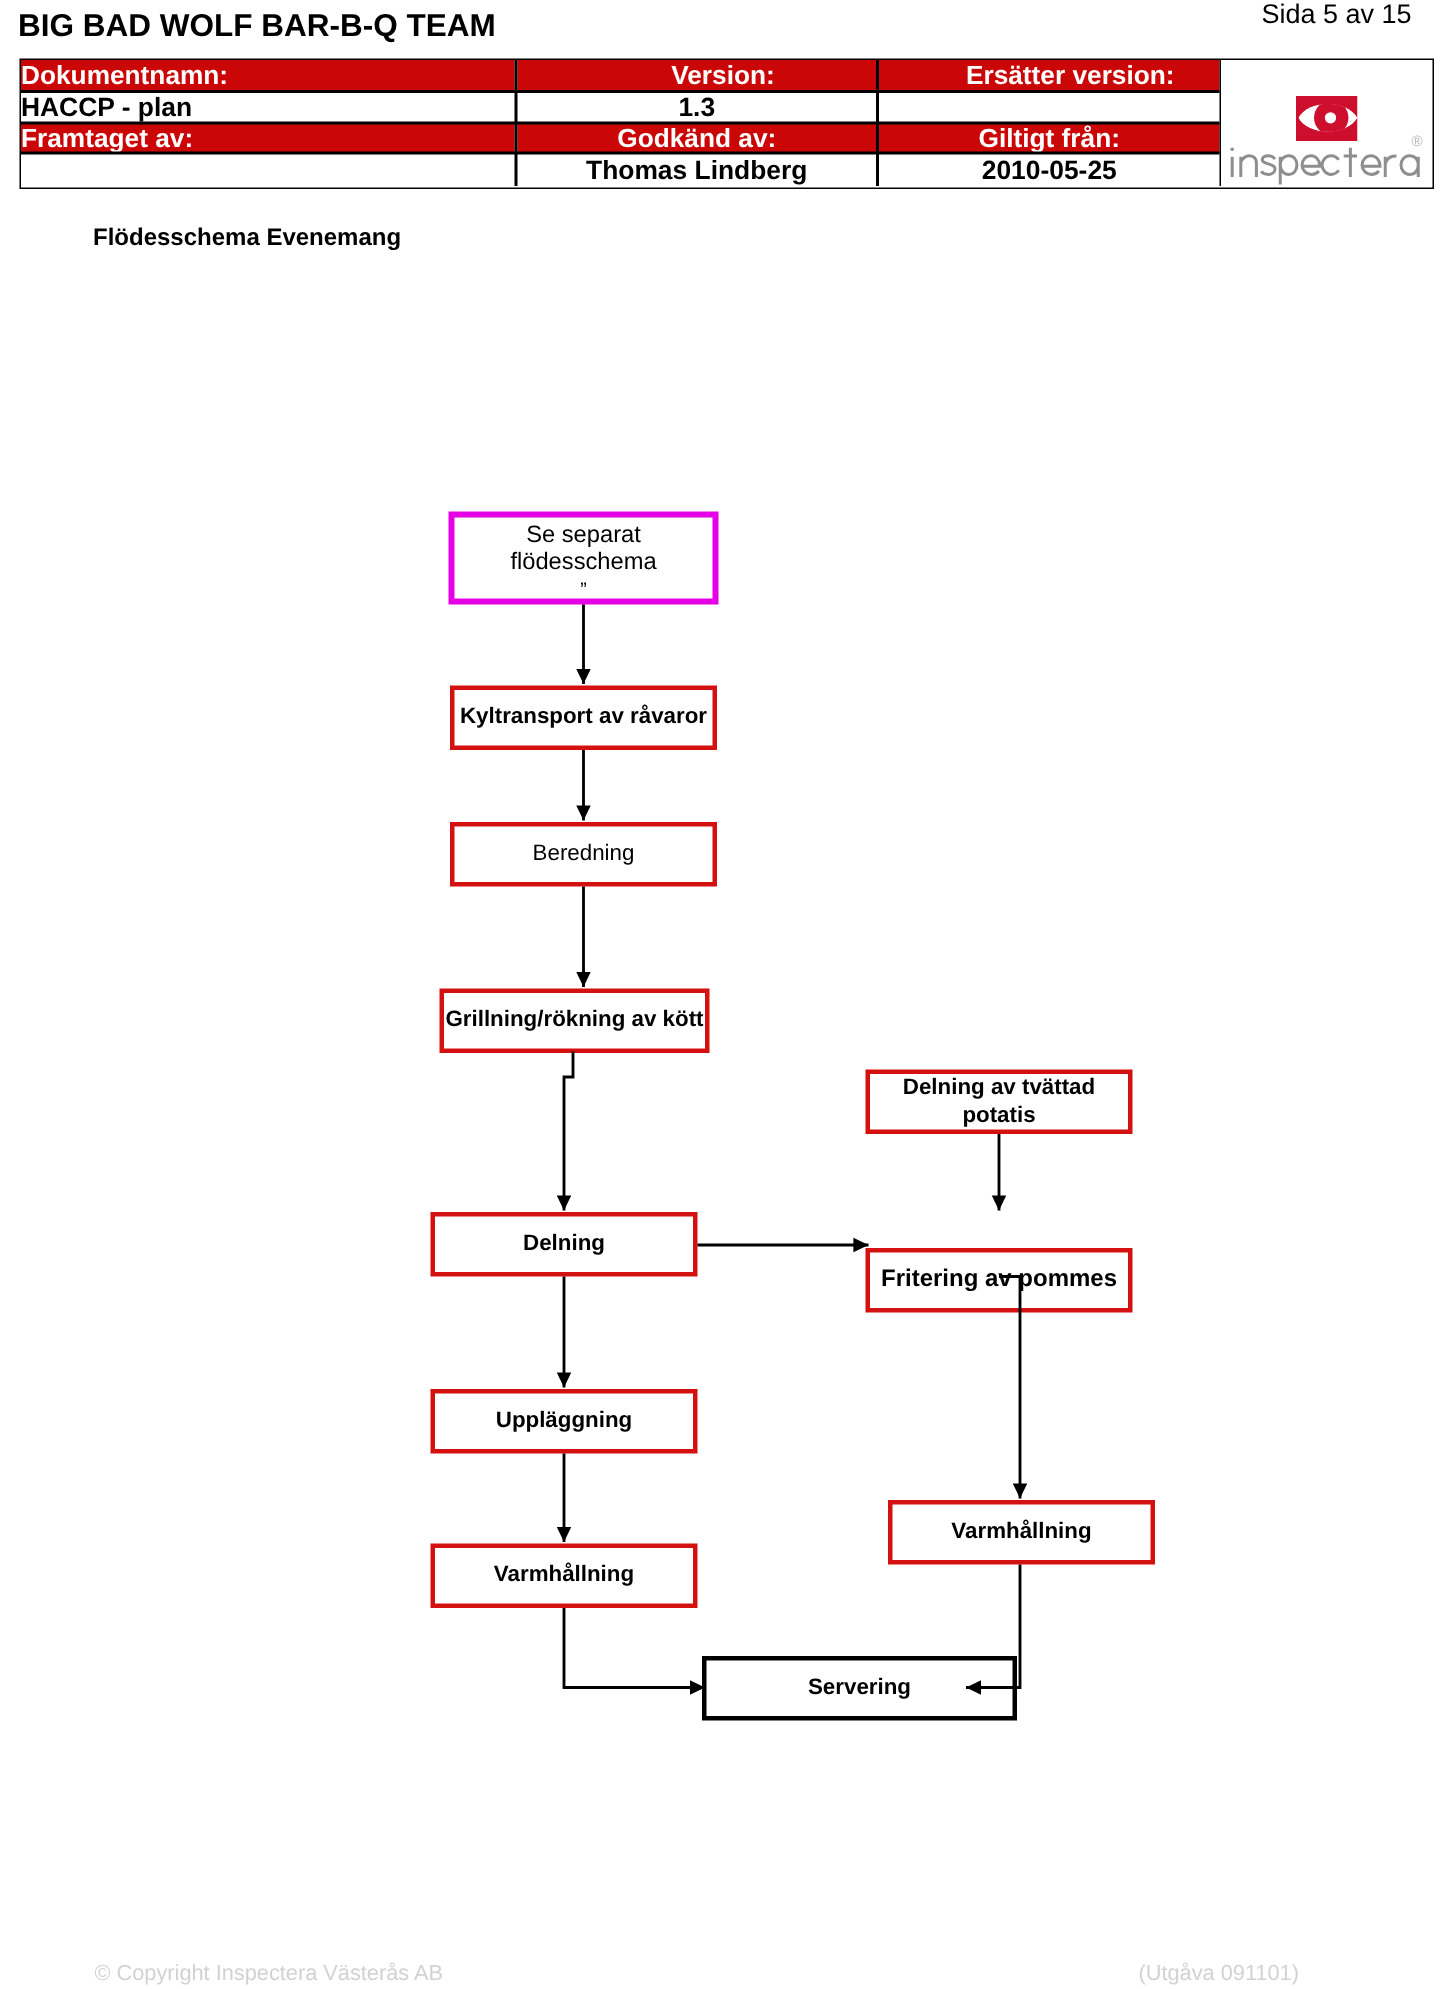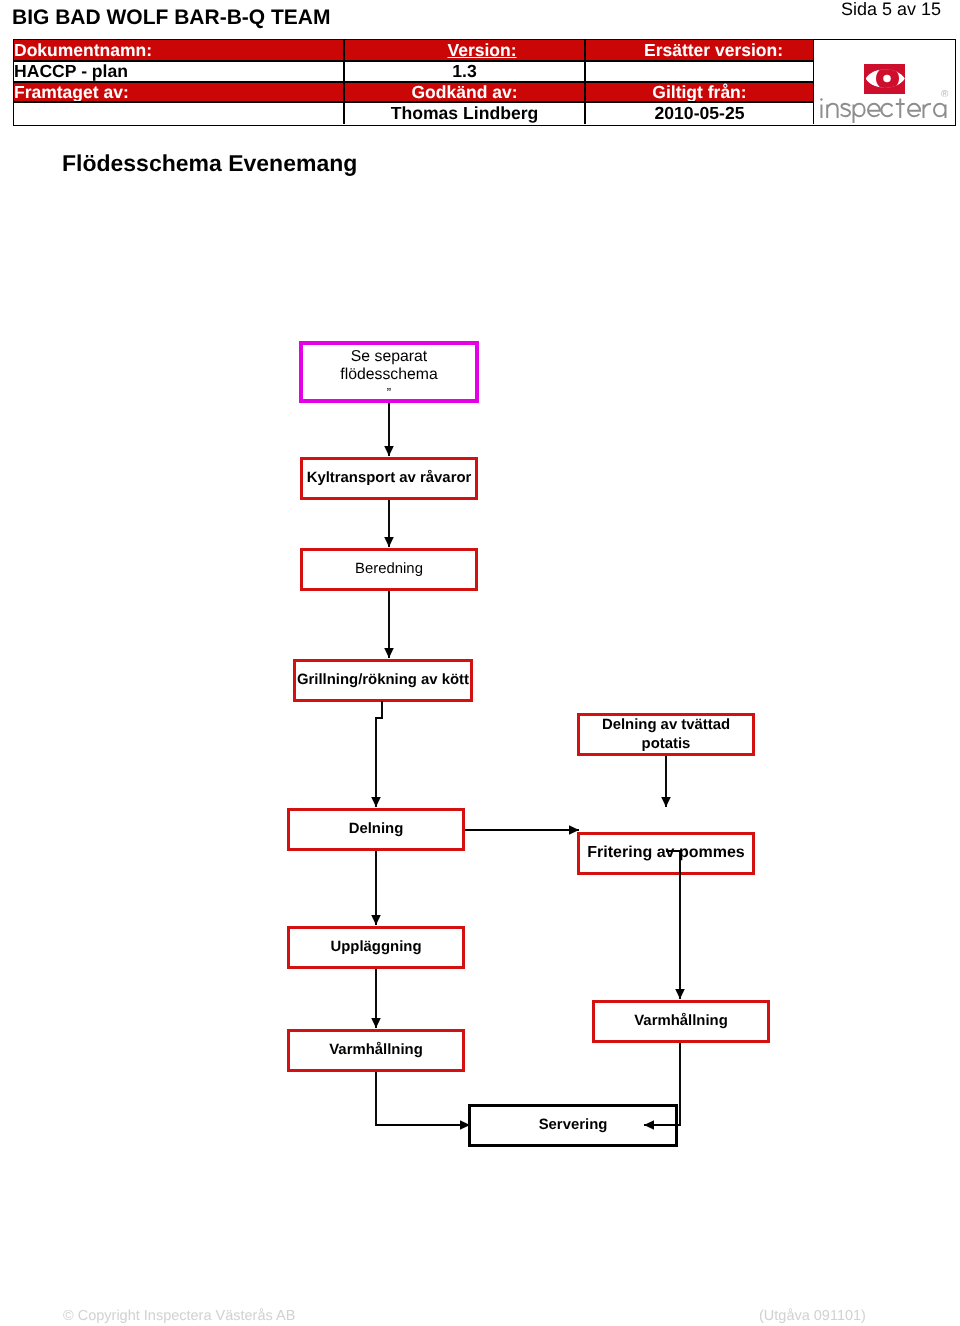--- a/index.html
+++ b/index.html
@@ -16,38 +16,38 @@
   .cell.val{background:#fff;color:#000;font-weight:bold;font-size:17.6px;}
   .cell.left{justify-content:flex-start;padding-left:0px;}
   .vline{position:absolute;width:1.5px;background:#000;}
   .hline{position:absolute;height:1.5px;background:#000;}
 
   .logo-cell{position:absolute;background:#fff;}
   .logo-eye{position:absolute;}
   .logo-wordmark-svg{position:absolute;}
   .logo-reg{position:absolute;color:#b5b5b5;font-size:10px;line-height:1;}
 
-  .section-heading{position:absolute;left:62px;top:150px;font-size:23px;font-weight:bold;color:#000;}
+  .section-heading{position:absolute;left:62px;top:150px;font-size:16px;font-weight:bold;color:#000;}
 
   .node{position:absolute;box-sizing:border-box;background:#fff;display:flex;align-items:center;justify-content:center;text-align:center;line-height:1.15;}
   .node span{display:block;}
 
   .foot{position:absolute;font-size:14.5px;color:#d2d2d2;white-space:nowrap;}
 </style>
 </head>
 <body>
 
 <div class="page">
 
   <div class="doc-title">BIG BAD WOLF BAR-B-Q TEAM</div>
   <div class="page-indicator">Sida 5 av 15</div>
 
   <div class="hdr-table">
     <div class="cell red left" style="left:0;top:0;width:329px;height:20px;">Dokumentnamn:</div>
-    <div class="cell red" style="left:331px;top:0;width:274px;height:20px;text-decoration:underline;">Version:</div>
+    <div class="cell red" style="left:331px;top:0;width:274px;height:20px;">Version:</div>
     <div class="cell red" style="left:572px;top:0;width:227px;height:20px;padding-left:28px;">Ersätter version:</div>
 
     <div class="cell val left" style="left:0;top:21px;width:329px;height:21px;">HACCP - plan</div>
     <div class="cell val" style="left:331px;top:21px;width:239px;height:21px;">1.3</div>
     <div class="cell val" style="left:560px;top:21px;width:227px;height:21px;margin-top:39px;">1.0</div>
 
     <div class="cell red left" style="left:0;top:42px;width:329px;height:20px;">Framtaget av:</div>
     <div class="cell red" style="left:331px;top:42px;width:239px;height:20px;">Godkänd av:</div>
     <div class="cell red" style="left:572px;top:42px;width:227px;height:20px;">Giltigt från:</div>
 

